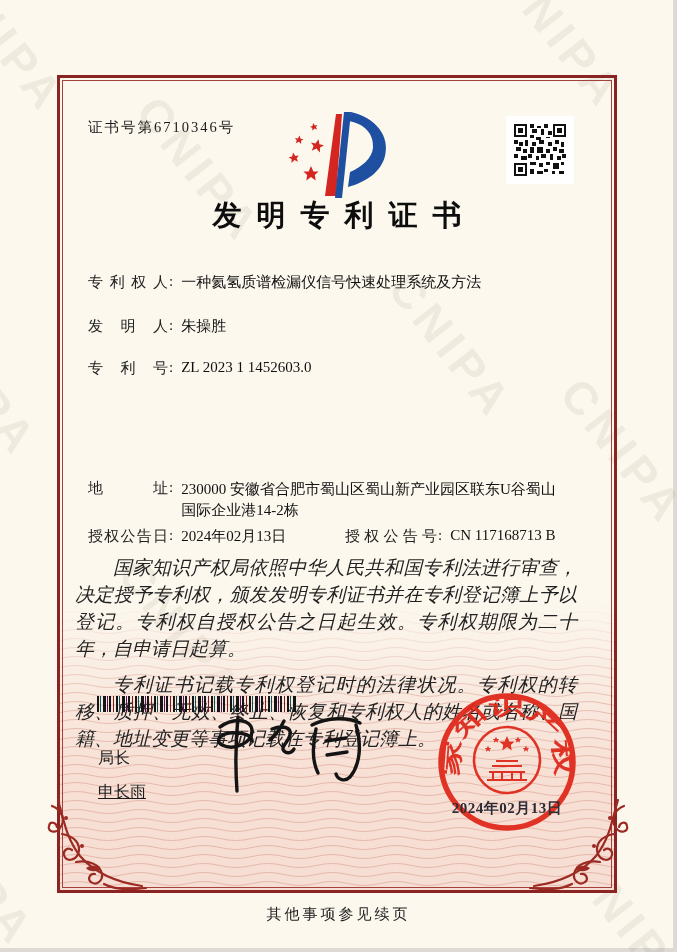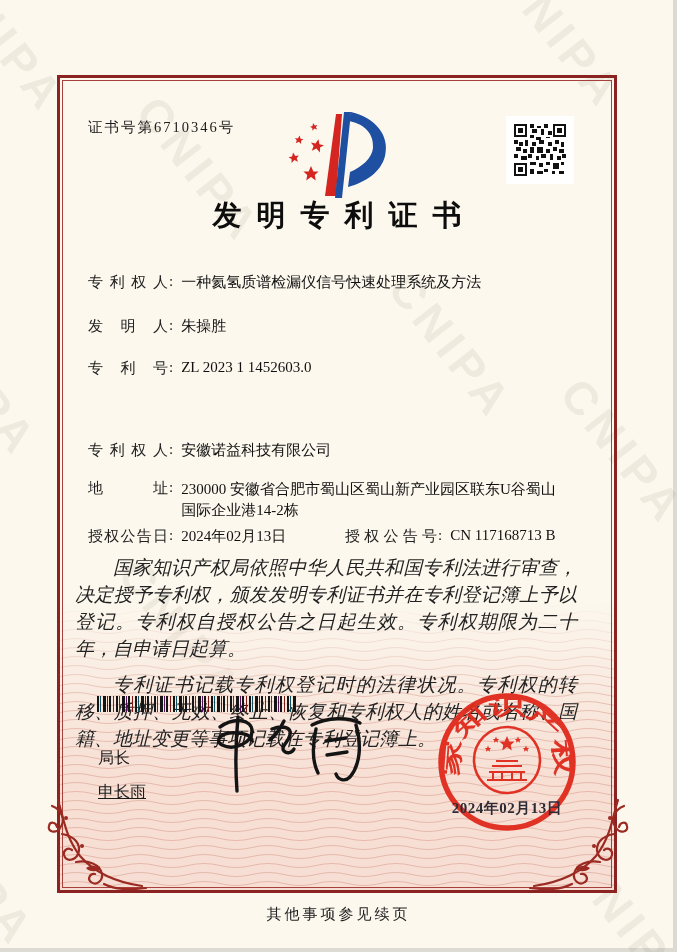--- a/index.html
+++ b/index.html
@@ -197,23 +197,20 @@
 
     <div class="frow" style="top:273px">
       <span class="flabel">专利权人</span><span class="fcolon">:</span><span class="fvalue">一种氦氢质谱检漏仪信号快速处理系统及方法</span>
     </div>
     <div class="frow" style="top:317px">
       <span class="flabel">发明人</span><span class="fcolon">:</span><span class="fvalue">朱操胜</span>
     </div>
     <div class="frow" style="top:359px">
       <span class="flabel">专利号</span><span class="fcolon">:</span><span class="fvalue">ZL 2023 1 1452603.0</span>
     </div>
-    <div class="frow" style="top:441px">
-      <span class="flabel">专利权人</span><span class="fcolon">:</span><span class="fvalue">安徽诺益科技有限公司</span>
-    </div>
     <div class="frow" style="top:479px">
       <span class="flabel">地址</span><span class="fcolon">:</span><span class="fvalue wrap">230000 安徽省合肥市蜀山区蜀山新产业园区联东U谷蜀山国际企业港14-2栋</span>
     </div>
     <div class="frow" style="top:527px">
       <span class="flabel">授权公告日</span><span class="fcolon">:</span><span class="fvalue">2024年02月13日</span>
     </div>
     <div class="frow" style="top:527px;left:345px">
       <span class="flabel" style="width:92px">授权公告号</span><span class="fcolon">:</span><span class="fvalue">CN 117168713 B</span>
     </div>
 

